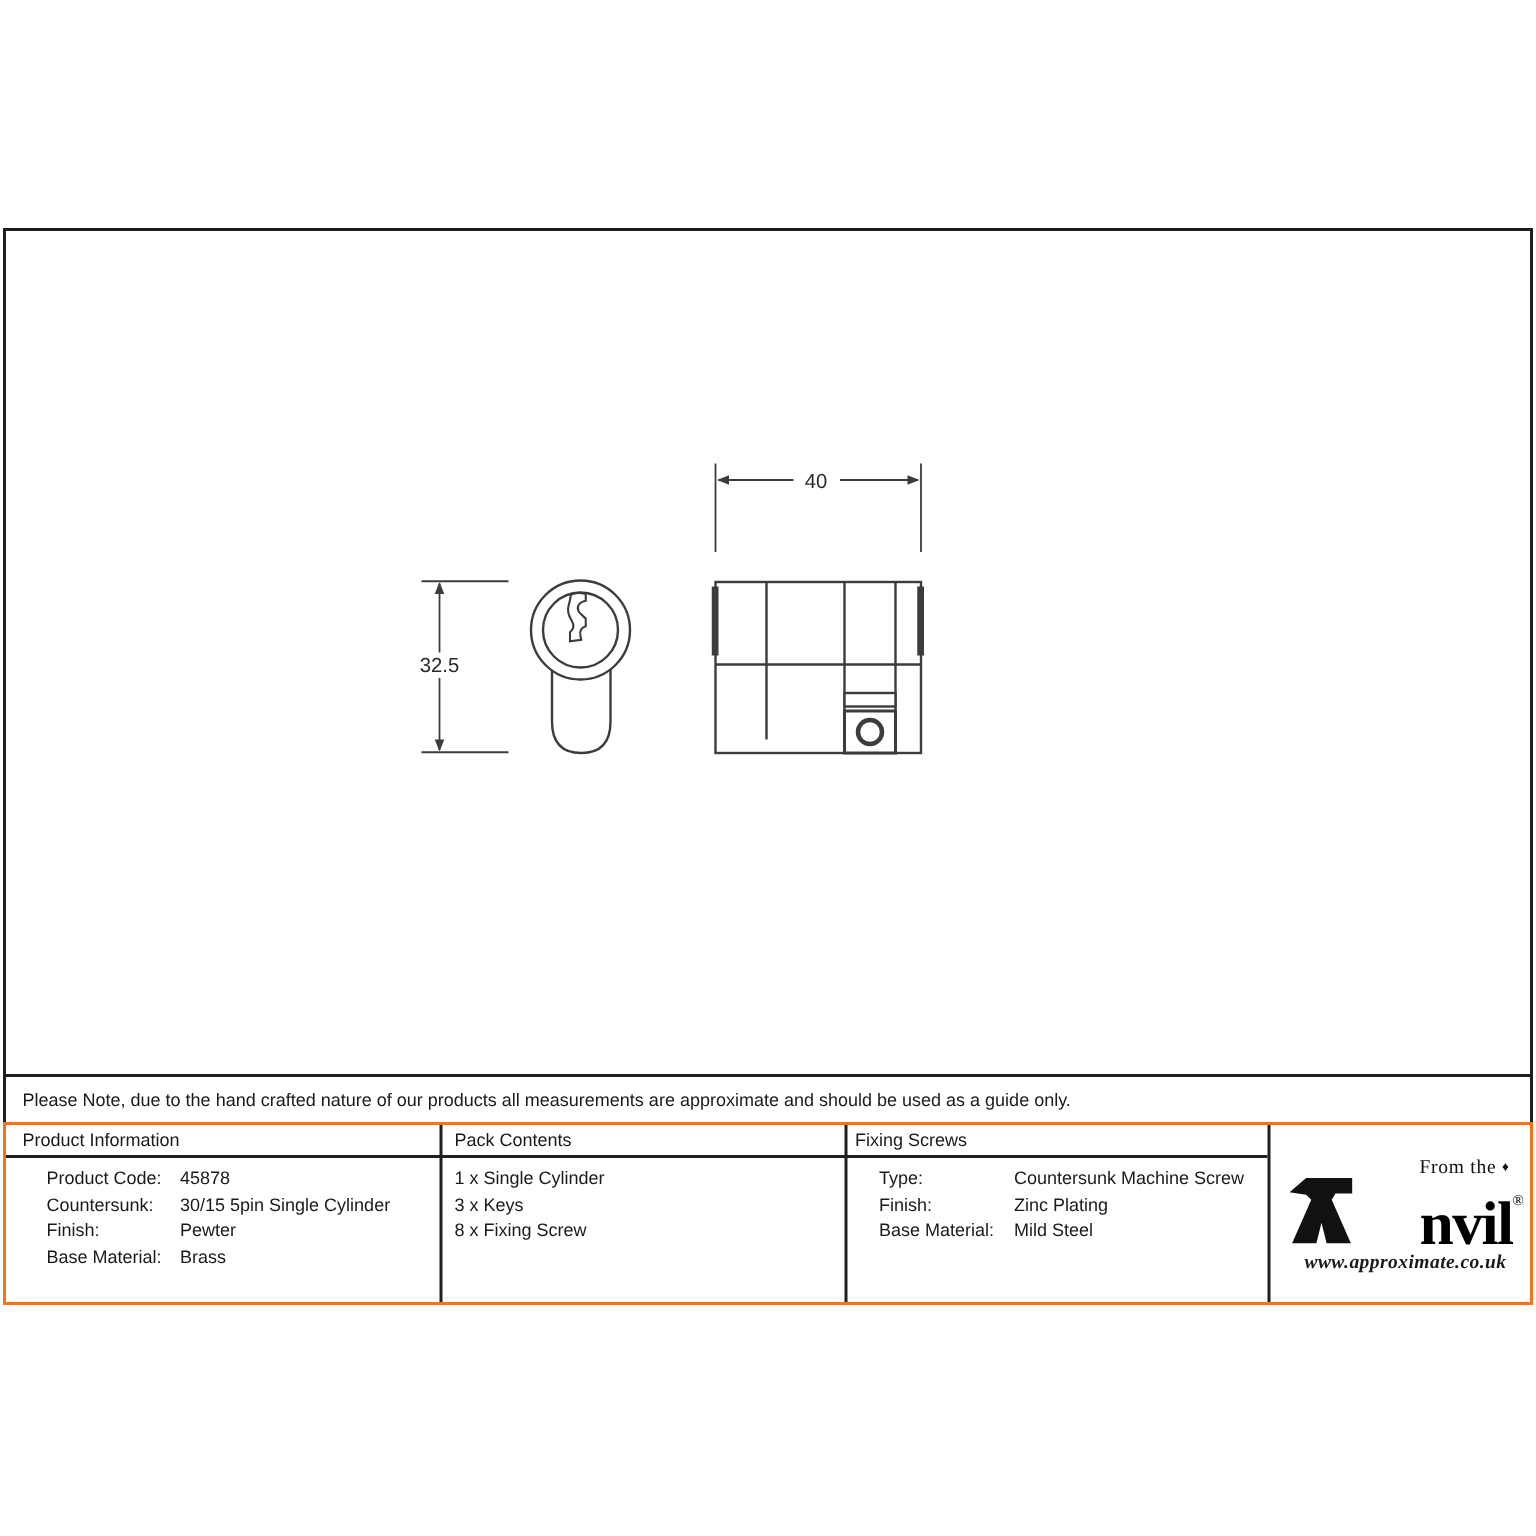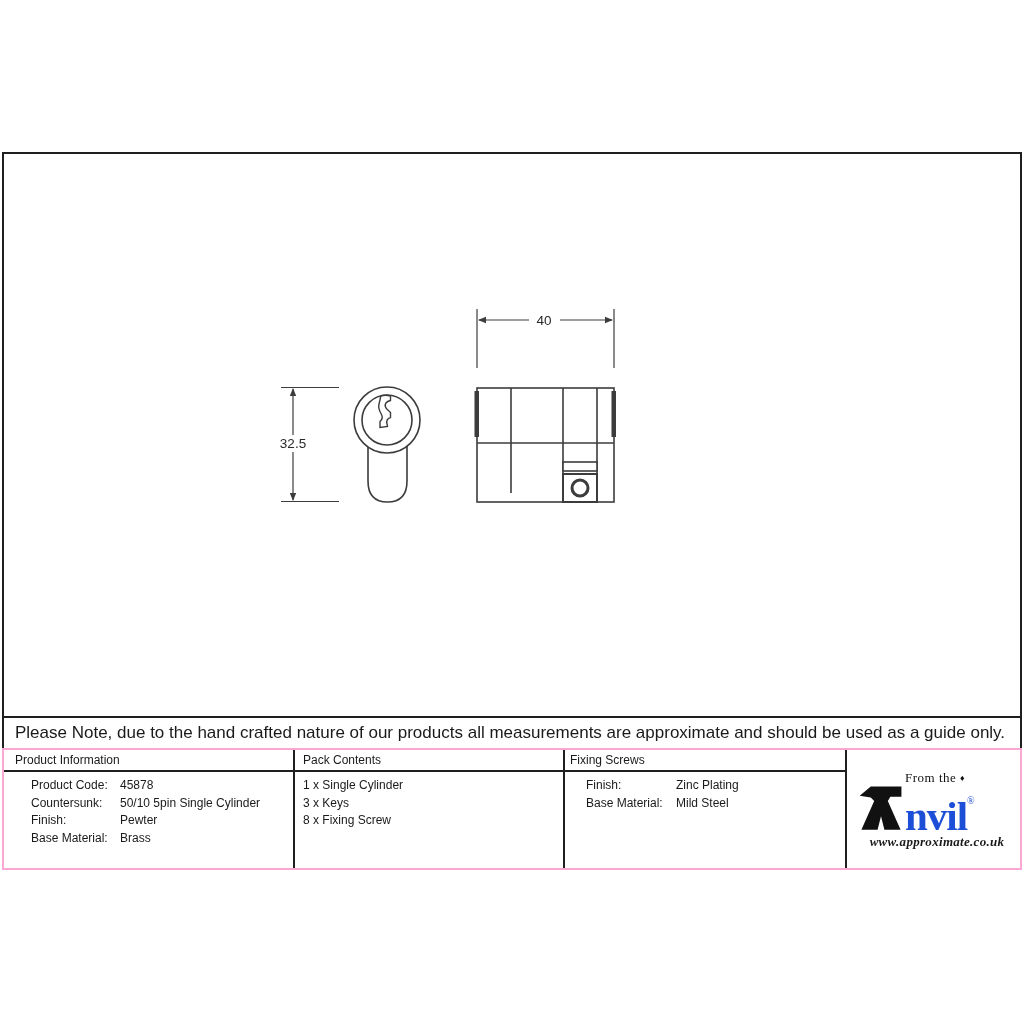--- a/index.html
+++ b/index.html
@@ -12,44 +12,44 @@
     position:absolute;left:2px;top:152px;width:1020px;height:566px;
     border:2px solid #1f1f1f;box-sizing:border-box;background:#ffffff;
   }
   .drawing-svg{position:absolute;left:0;top:0;width:1024px;height:1024px;}
   
   .notebar{
     position:absolute;left:2px;top:716px;width:1020px;height:34px;
     border:2px solid #1f1f1f;box-sizing:border-box;background:#ffffff;
     display:flex;align-items:center;
   }
-  .notebar span{padding-left:11px;font-size:17px;}
+  .notebar span{padding-left:11px;font-size:12px;}
   
   .spec-table{
     position:absolute;left:2px;top:748px;width:1020px;height:122px;
-    border:2px solid #f9a8d4;box-sizing:border-box;background:#ffffff;
+    border:2px solid #f97316;box-sizing:border-box;background:#ffffff;
   }
   .vline{position:absolute;top:0;bottom:0;width:2px;background:#1f1f1f;}
   .v1{left:289px}.v2{left:559px}.v3{left:841px}
   .header-line{position:absolute;left:0;top:20px;width:841px;height:2px;background:#1f1f1f;}
   .col-title{position:absolute;top:3px;font-size:12px;}
   .t1{left:11px}.t2{left:299px}.t3{left:566px}
   .col-body{position:absolute;top:27px;font-size:12px;line-height:17.5px;}
   .b1{left:11px}.b2{left:299px}.b3{left:566px}
   .kv{display:flex;margin-left:16px;}
   .kv .k{width:89px;flex:0 0 89px;}
   .b3 .kv .k{width:90px;flex:0 0 90px;}
   
   .logo{position:absolute;left:858px;top:770px;width:158px;text-align:center;}
-  .logo-row{display:flex;align-items:flex-end;justify-content:flex-start;}
+  .logo-row{display:flex;align-items:flex-end;justify-content:space-between;}
   .anvil-a{width:46px;height:50px;display:block;}
   .logo-right{margin-left:1px;text-align:left;}
   .fromthe{font-family:"Liberation Serif",serif;font-size:13px;color:#111;letter-spacing:.5px;white-space:nowrap;}
   .fromthe .dia{font-size:9px;vertical-align:12%;}
-  .nvil{font-family:"Liberation Serif",serif;font-size:41px;line-height:30px;font-weight:bold;color:#1d4ed8;letter-spacing:-1px;white-space:nowrap;}
+  .nvil{font-family:"Liberation Serif",serif;font-size:41px;line-height:30px;font-weight:bold;color:#000000;letter-spacing:-1px;white-space:nowrap;}
   .nvil .reg{font-size:10px;font-weight:normal;vertical-align:26px;letter-spacing:0;}
   .website{font-family:"Liberation Serif",serif;font-style:italic;font-weight:bold;font-size:13px;margin-top:3px;letter-spacing:.3px;white-space:nowrap;}
 </style>
 </head>
 <body>
 
 <div class="frame"></div>
 
 <svg class="drawing-svg" viewBox="0 0 1024 1024" xmlns="http://www.w3.org/2000/svg">
   <g stroke="#3c3c3c" stroke-width="1.6" fill="none">
@@ -113,39 +113,43 @@
   <div class="col-title t2">Pack Contents</div>
   <div class="col-title t3">Fixing Screws</div>
 
   <div class="col-body b1">
     <div class="kv">
       <span class="k">Product Code:</span>
       <span class="v">45878</span>
     </div>
     <div class="kv">
       <span class="k">Countersunk:</span>
-      <span class="v">50/10 5pin Single Cylinder</span>
+      <span class="v">30/15 5pin Single Cylinder</span>
     </div>
     <div class="kv">
       <span class="k">Finish:</span>
       <span class="v">Pewter</span>
     </div>
     <div class="kv">
       <span class="k">Base Material:</span>
       <span class="v">Brass</span>
     </div>
   </div>
 
   <div class="col-body b2">
     <div>1 x Single Cylinder</div>
     <div>3 x Keys</div>
     <div>8 x Fixing Screw</div>
   </div>
 
   <div class="col-body b3">
+    <div class="kv">
+      <span class="k">Type:</span>
+      <span class="v">Countersunk Machine Screw</span>
+    </div>
     <div class="kv">
       <span class="k">Finish:</span>
       <span class="v">Zinc Plating</span>
     </div>
     <div class="kv">
       <span class="k">Base Material:</span>
       <span class="v">Mild Steel</span>
     </div>
   </div>
 </div>

